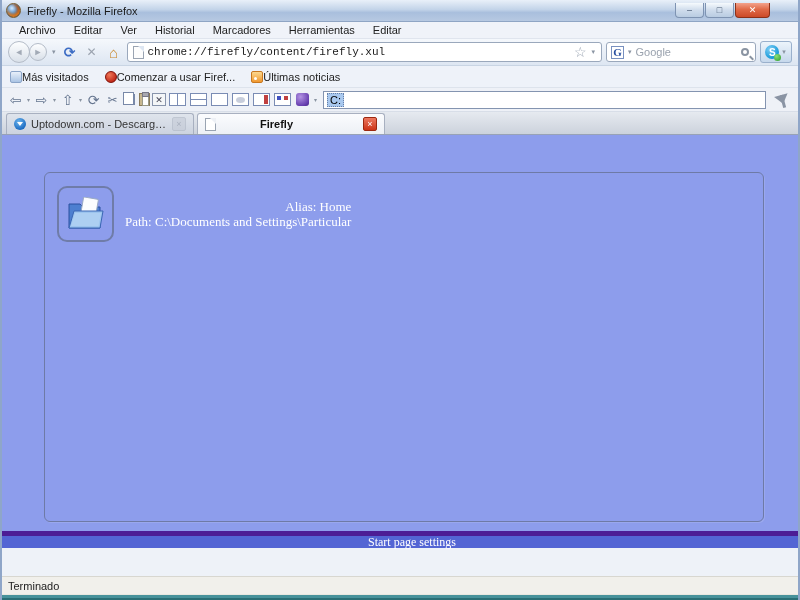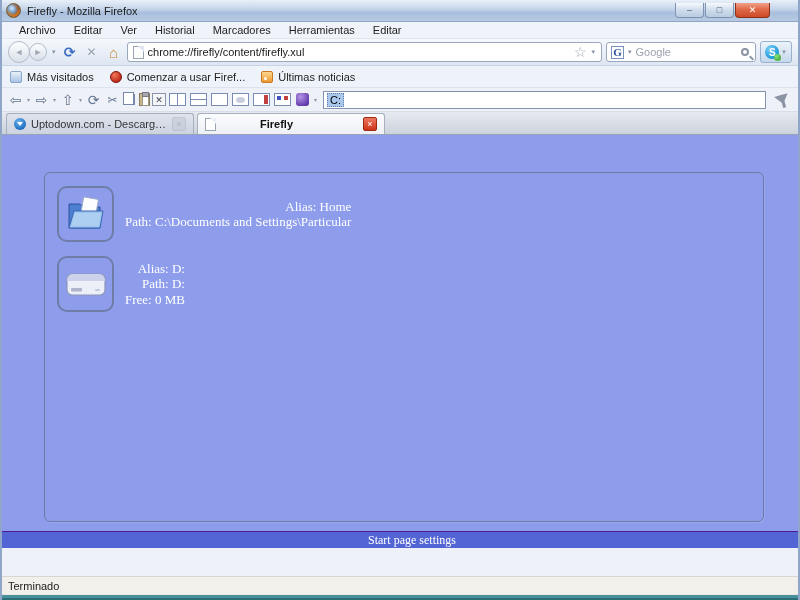--- a/index.html
+++ b/index.html
@@ -38,21 +38,21 @@
   .dd { color:#8a94a2; font-size:7px; padding:0 1px; }
   .nav-glyph { width:18px; text-align:center; font-size:14px; line-height:1; }
   .reload { color:#3c6cc4; font-weight:bold; }
   .stop { color:#9aa2ae; font-size:12px; }
   .home { color:#c8882c; font-size:15px; }
   .urlbar { flex:1; height:20px; background:#fff; border:1px solid #9aa8bc; border-radius:3px;
             display:flex; align-items:center; gap:4px; padding:0 5px; }
   .page-icon { width:11px; height:13px; background:#fdfdfd; border:1px solid #9aa4b2; position:relative; flex:0 0 11px; }
   .page-icon::after { content:""; position:absolute; right:-1px; top:-1px; border:3px solid transparent;
                       border-top-color:#dde6f2; border-right-color:#dde6f2; }
-  .urlbar input { border:none; outline:none; flex:1; font-size:11px; color:#1a1a1a; font-family:Liberation Sans, sans-serif; background:transparent; }
+  .urlbar input { border:none; outline:none; flex:1; font-size:11px; color:#1a1a1a; font-family:Liberation Mono, monospace; background:transparent; }
   .star { color:#9aa4b2; font-size:14px; }
   .searchbox { width:150px; height:20px; background:#fff; border:1px solid #9aa8bc; border-radius:3px;
                display:flex; align-items:center; gap:3px; padding:0 4px; flex:0 0 150px; }
   .g-icon { width:13px; height:13px; border:1px solid #7890c0; background:#fff; color:#2a50a0;
             font-family:"Liberation Serif",serif; font-size:11px; font-weight:bold;
             display:flex; align-items:center; justify-content:center; flex:0 0 13px; }
   .searchbox input { border:none; outline:none; flex:1; width:60px; font-size:11px; font-family:inherit; color:#333; }
   .searchbox input::placeholder { color:#9aa2ae; }
   .mag { width:8px; height:8px; border:2px solid #8a94a2; border-radius:50%; position:relative; margin-right:2px; }
   .mag::after { content:""; position:absolute; width:5px; height:2px; background:#8a94a2;
@@ -62,21 +62,21 @@
                justify-content:center; gap:2px; flex:0 0 32px; }
   .skype-icon { width:14px; height:14px; border-radius:50%; color:#fff; font-size:10px; font-weight:bold;
                 background:radial-gradient(circle at 35% 30%, #7ccdf6, #189ad8 70%, #0c7ab8);
                 display:flex; align-items:center; justify-content:center; position:relative; }
   .skype-icon::after { content:""; position:absolute; right:-2px; bottom:-2px; width:7px; height:7px;
                        border-radius:50%; background:radial-gradient(circle at 35% 30%, #8ce07a, #2c9c28); }
 
   
   .bookmarksbar { height:22px; flex:0 0 22px; background:#eef2f9; border-bottom:1px solid #dde3ec;
                   display:flex; align-items:center; gap:16px; padding:0 8px; }
-  .bm-item { display:flex; align-items:center; gap:5px; color:#222; }
+  .bm-item { display:flex; align-items:center; color:#222; }
   .bm-ic { width:12px; height:12px; border-radius:2px; flex:0 0 12px; }
   .bm-ic.blue { background:linear-gradient(#e8f0fa,#aac4e4); border:1px solid #8aa4c8; }
   .bm-ic.red { border-radius:50%; background:radial-gradient(circle at 35% 30%, #f07858, #c02818 75%, #901008); border:1px solid #801008; }
   .bm-ic.rss { background:linear-gradient(#fcd88e,#f09830); border:1px solid #c87820; position:relative; }
   .bm-ic.rss::after { content:""; position:absolute; left:2px; bottom:2px; width:3px; height:3px;
                       border-radius:50%; background:#fff; }
 
   
   .fireflybar { height:24px; flex:0 0 24px; background:#eef1f7; border-bottom:1px solid #d8dee8;
                 display:flex; align-items:center; gap:2px; padding:0 5px; }
@@ -132,21 +132,21 @@
   .content { flex:1 1 auto; background:#8d9dec; position:relative; }
   .groupbox { position:absolute; left:42px; top:37px; width:720px; height:350px;
               border:1px solid #6e7aa6; border-radius:6px; box-shadow:1px 1px 0 rgba(255,255,255,.12);text-align:right; }
   .entry { position:absolute; display:flex; align-items:center; gap:11px; }
   .entry-iconbox { width:57px; height:56px; border:2px solid #6f7ca8; border-radius:10px;
                    display:flex; align-items:center; justify-content:center; }
   .entry-lines { font-family:"Liberation Serif","DejaVu Serif",serif; color:#fff;
                  font-size:13px; line-height:15.5px; }
 
   
-  .settingsbar { height:17px; flex:0 0 17px; background:#5365d4; border-top:1px solid #4c1d95;
+  .settingsbar { height:17px; flex:0 0 17px; background:#5365d4; border-top:5px solid #4c1d95;
                  color:#fff; font-family:"Liberation Serif","DejaVu Serif",serif; font-size:12px;
                  display:flex; align-items:center; justify-content:center;padding-left:24px; }
   .statusbar { height:18px; flex:0 0 18px; background:#f1f0eb; border-top:1px solid #d8d7d0;
                display:flex; align-items:center; padding-left:6px; color:#222;margin-top:28px; }
   .bottomstrip { height:6px; flex:0 0 6px;
                  background:linear-gradient(#e8e8e0 0 16%, #47929a 16% 70%, #2a6f75 70% 100%); }
 </style>
 </head>
 <body>
 
@@ -267,35 +267,20 @@
             <path d="M5 29 l4 -13 h26 l-2.5 13 z" fill="#bcd8f6" opacity="0.55"></path>
           </svg>
         </span>
         <span class="entry-lines">
           <span>Alias: Home</span><br>
           <span>Path: C:\Documents and Settings\Particular</span>
         </span>
       </div>
 
 
-      <div class="entry" style="left:12px; top:83px;">
-        <span class="entry-iconbox">
-          <svg width="42" height="32" viewBox="0 0 42 32">
-            <rect x="2" y="6" width="38" height="21" rx="5" fill="#eceef8" stroke="#8d96b8" stroke-width="1.2"></rect>
-            <path d="M2 13 q0 -7 7 -7 h24 q7 0 7 7 z" fill="#cdd2ec"></path>
-            <rect x="6" y="20" width="11" height="3.5" rx="1" fill="#b0b4cc"></rect>
-            <rect x="30" y="21" width="5" height="2" rx="1" fill="#c4c8da"></rect>
-          </svg>
-        </span>
-        <span class="entry-lines">
-          <span>Alias: D:</span><br>
-          <span>Path: D:</span><br>
-          <span>Free: 0 MB</span>
-        </span>
-      </div>
 
     </div>
   </div>
 
   <div class="settingsbar">
     <span>Start page settings</span>
   </div>
 
   <div class="statusbar">
     <span>Terminado</span>

